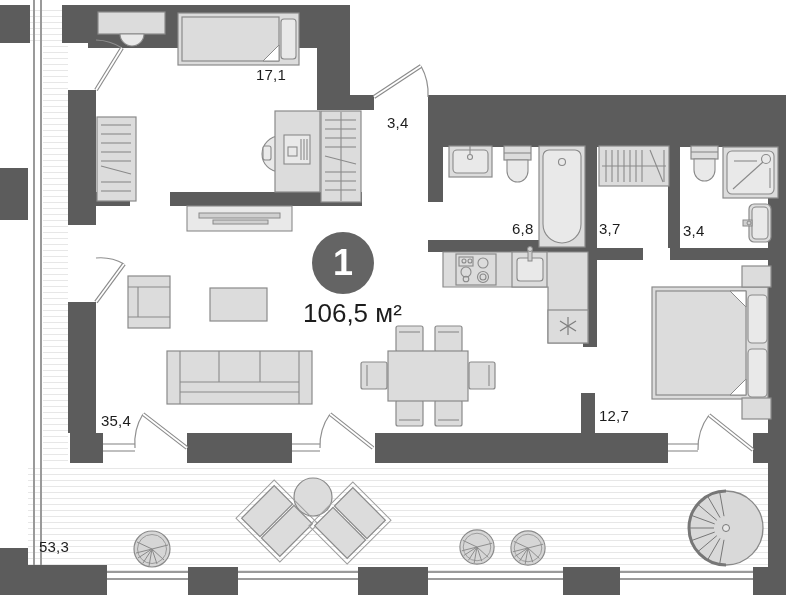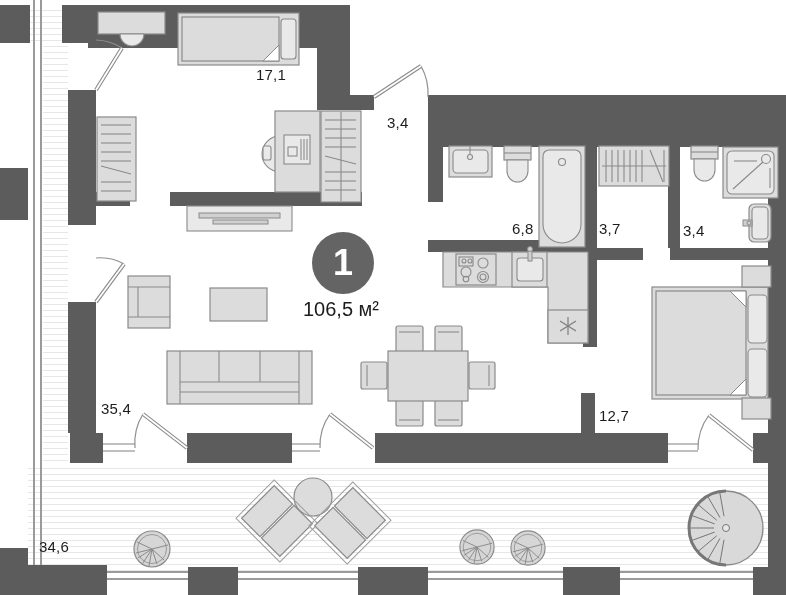--- a/index.html
+++ b/index.html
@@ -11,21 +11,21 @@
   body{font-family:"Liberation Sans",sans-serif;background:#fff}
   .scene{position:relative;width:786px;height:595px;background:#fff;overflow:hidden}
   .wall{position:absolute;background:var(--wall)}
   .hatch{position:absolute;background:repeating-linear-gradient(180deg,#fff 0 5px,var(--hatch) 5px 6px)}
   .railv{position:absolute;width:2px;background:var(--rail)}
   .railh{position:absolute;height:2px;background:var(--rail)}
   .lbl{position:absolute;color:var(--ink);font-size:15px;letter-spacing:.2px;white-space:nowrap}
   .badge{position:absolute;left:312px;top:232px;width:62px;height:62px;border-radius:50%;
          background:var(--badge);display:flex;align-items:center;justify-content:center}
   .badge span{color:#fff;font-size:36px;font-weight:bold;line-height:1}
-  .total{position:absolute;left:303px;top:298px;color:var(--ink);font-size:20px;white-space:nowrap}
+  .total{position:absolute;left:303px;top:298px;color:var(--ink);font-size:26px;white-space:nowrap}
   svg{position:absolute;left:0;top:0}
   .f{fill:var(--furn-fill);stroke:var(--furn-stroke);stroke-width:1.2}
   .f2{fill:var(--furn-fill2);stroke:var(--furn-stroke);stroke-width:1.1}
   .fd{fill:#d0d0d0;stroke:var(--furn-stroke);stroke-width:1}
   .ln{stroke:var(--furn-stroke);stroke-width:1.1;fill:none}
   .lt{stroke:#9d9d9d;stroke-width:1;fill:none}
   .arc{stroke:#8f8f8f;fill:none;stroke-width:1.2}
   .leafA{stroke:#8a8a8a;stroke-width:4}
   .leafB{stroke:#fff;stroke-width:1.8}
   .wh{fill:#fff;stroke:var(--furn-stroke);stroke-width:1}
@@ -374,16 +374,16 @@
   <div class="badge">
     <span>1</span>
   </div>
   <div class="total">106,5 м²</div>
 
   <div class="lbl" style="left:256px;top:66px">17,1</div>
   <div class="lbl" style="left:387px;top:114px">3,4</div>
   <div class="lbl" style="left:512px;top:220px">6,8</div>
   <div class="lbl" style="left:599px;top:220px">3,7</div>
   <div class="lbl" style="left:683px;top:222px">3,4</div>
-  <div class="lbl" style="left:101px;top:400px">35,4</div>
+  <div class="lbl" style="left:101px;top:412px">35,4</div>
   <div class="lbl" style="left:599px;top:407px">12,7</div>
-  <div class="lbl" style="left:39px;top:538px">34,6</div>
+  <div class="lbl" style="left:39px;top:538px">53,3</div>
 </div>
 
 </body></html>

